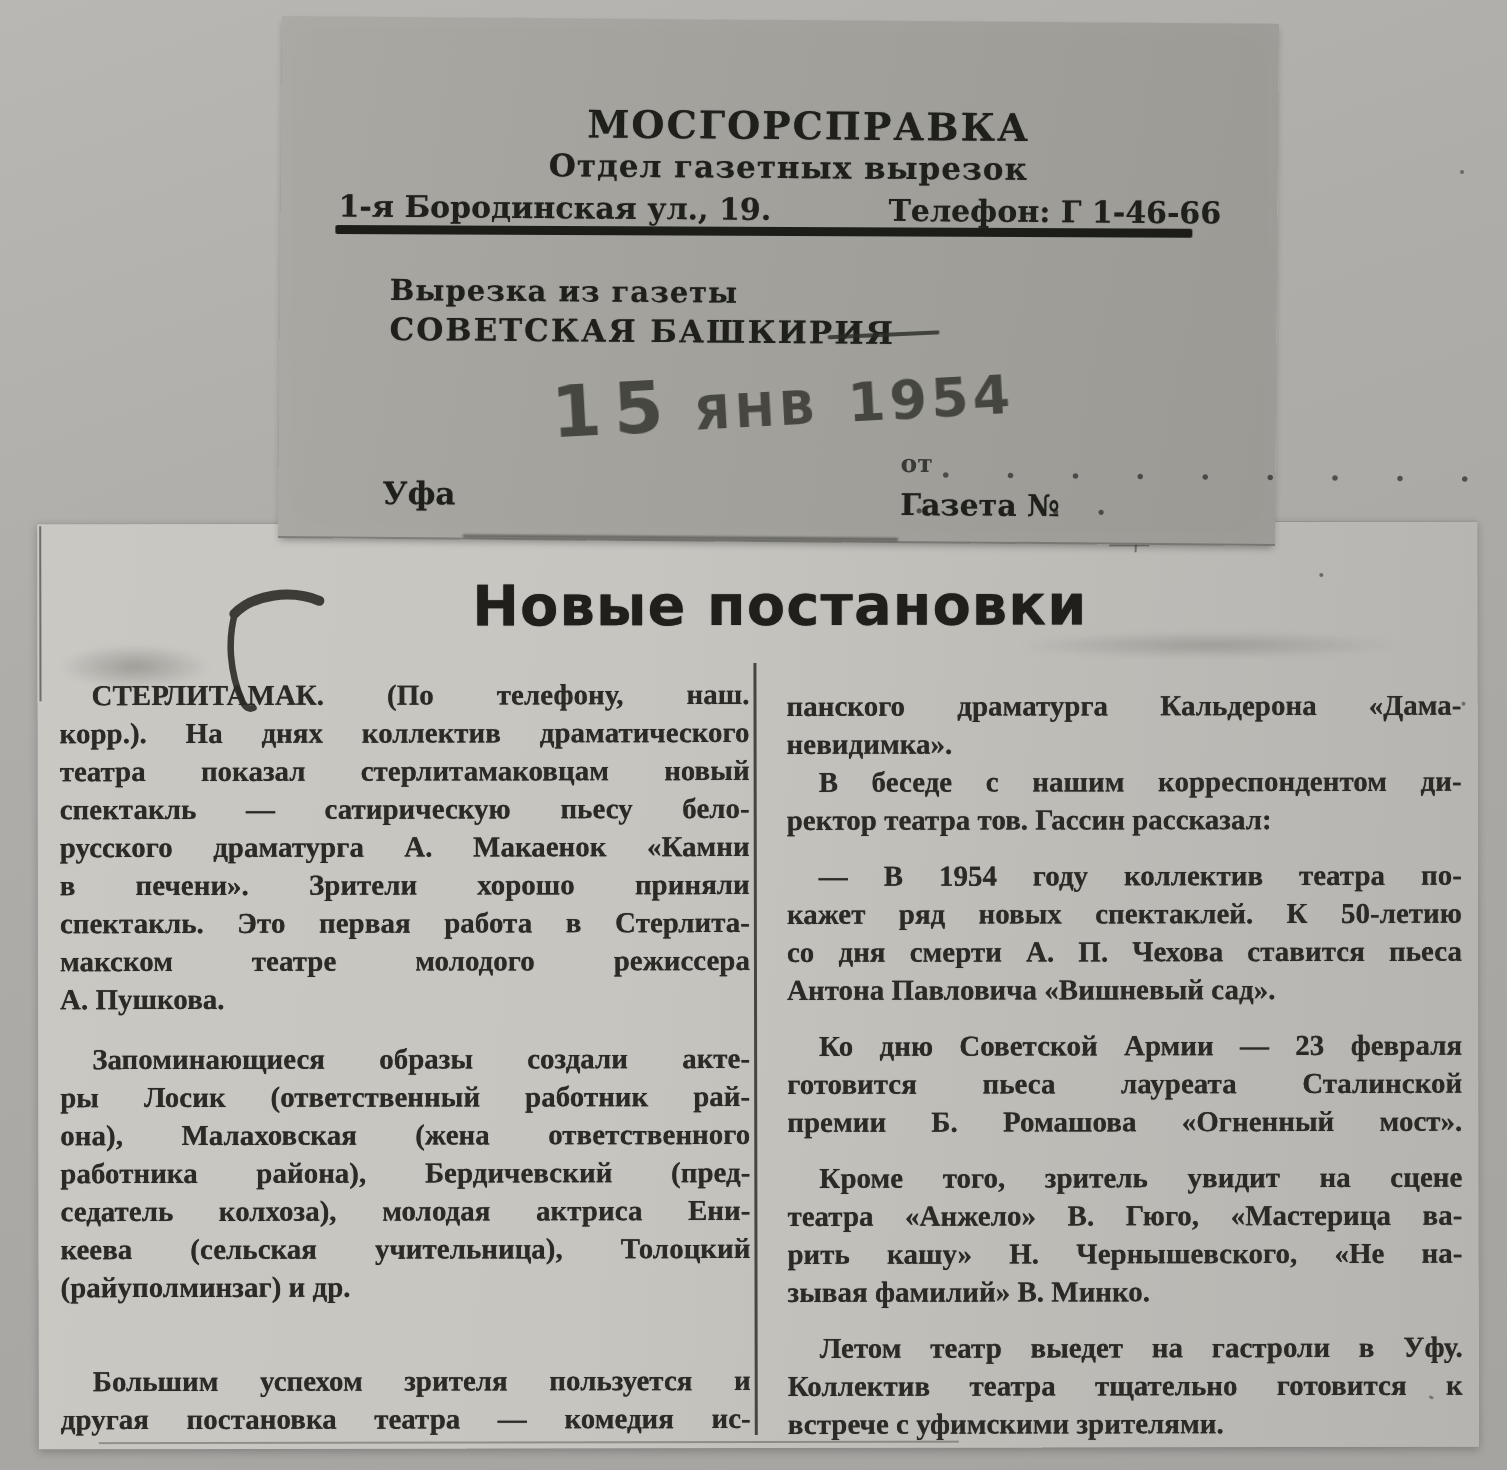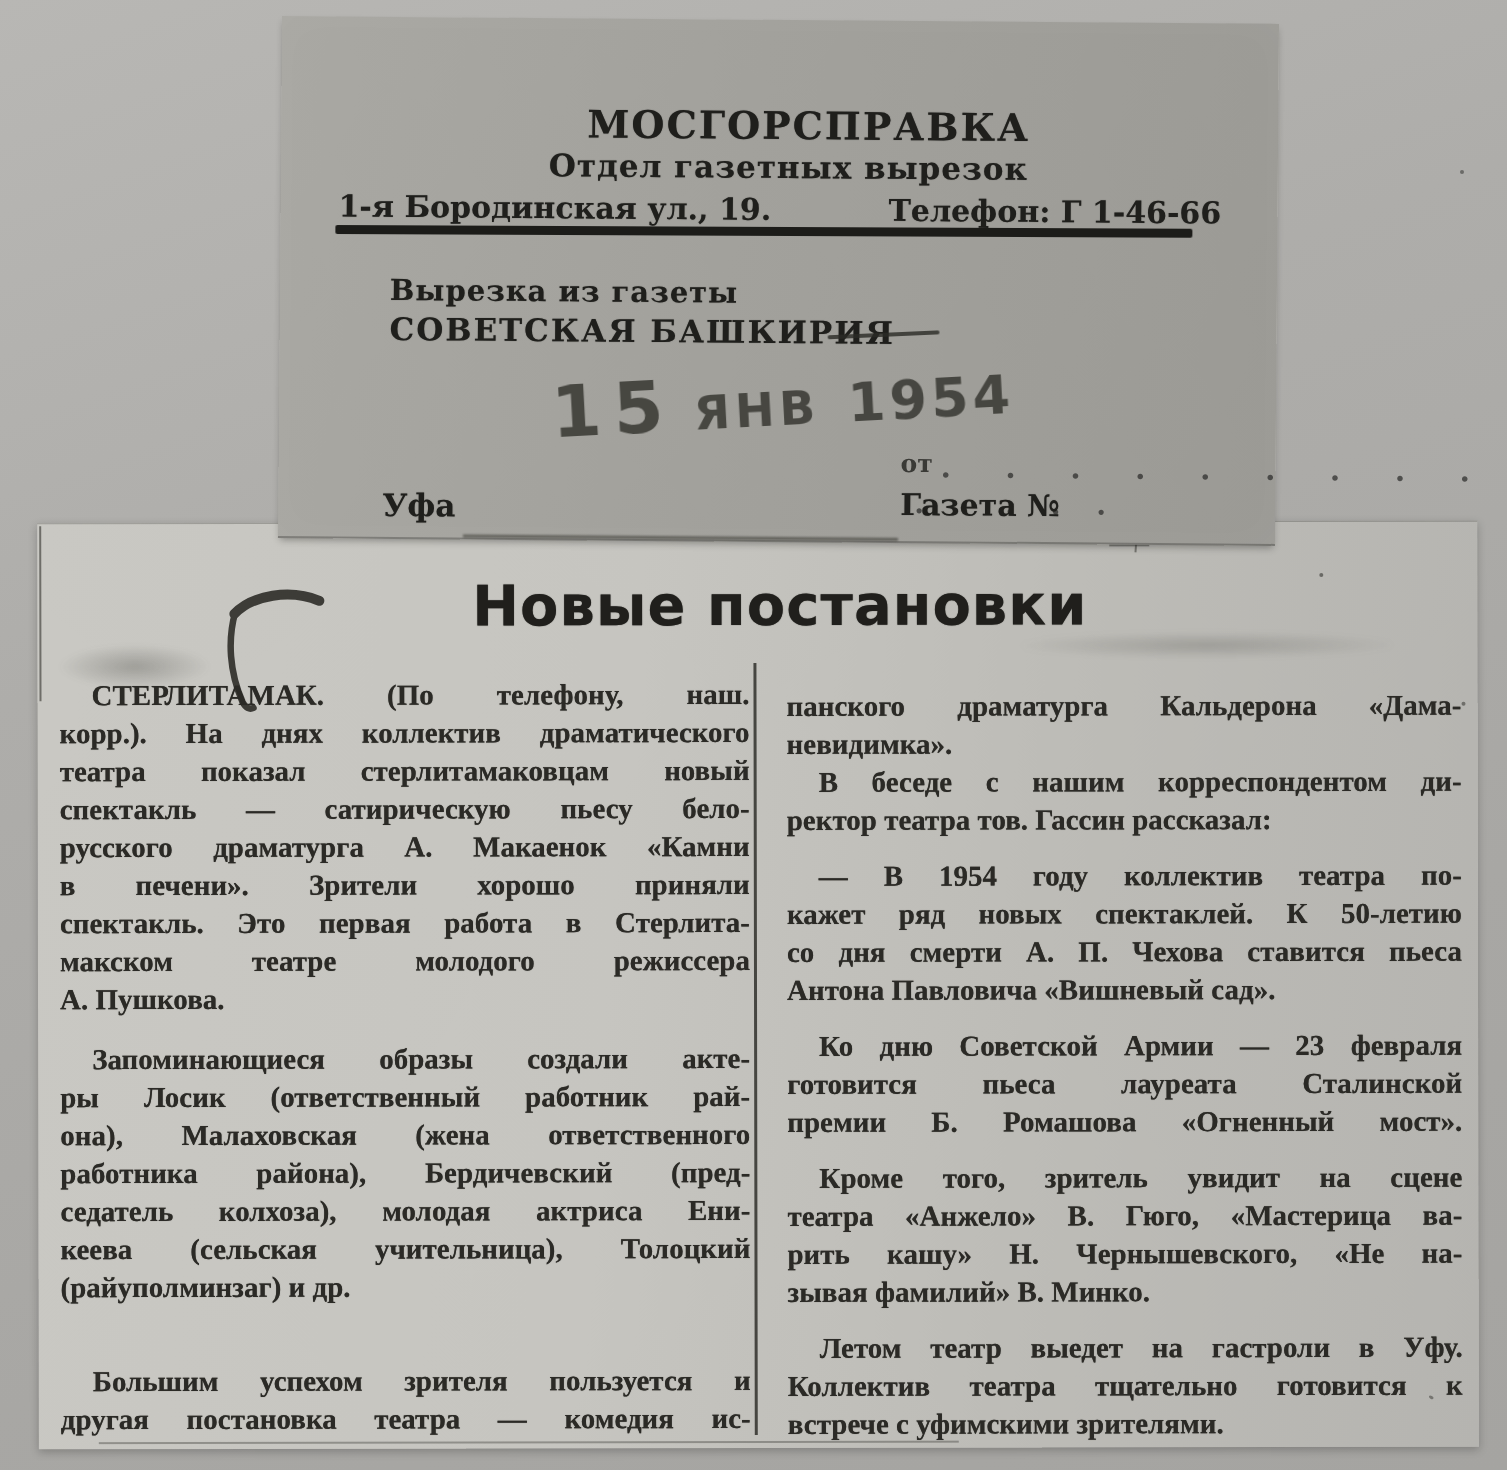--- a/index.html
+++ b/index.html
@@ -37,21 +37,21 @@
   .s-stamp{top:338px;left:272px;display:flex;align-items:baseline;transform:rotate(-3.5deg);
     font-family:"DejaVu Sans",sans-serif;font-weight:bold;color:rgba(58,58,52,.88);
     filter:blur(.5px);}
   .s-stamp span{position:static;}
   .st-day{font-size:72px;letter-spacing:12px;}
   .st-mon{font-size:47px;margin-left:18px;letter-spacing:5px;}
   .st-year{font-size:54px;margin-left:28px;letter-spacing:4px;}
   .s-ot{top:428px;left:622px;font-size:25px;font-weight:bold;color:rgba(40,40,36,.85);}
   .s-fromdots{top:428px;left:662px;font-size:30px;font-weight:bold;letter-spacing:22px;
     color:rgba(40,40,38,.7);}
-  .s-city{top:458px;left:104px;font-size:31px;font-weight:bold;text-shadow:0 0 1px rgba(30,30,26,.5);margin-top:12px;}
+  .s-city{top:458px;left:104px;font-size:31px;font-weight:bold;text-shadow:0 0 1px rgba(30,30,26,.5);}
   .s-issue{top:466px;left:622px;font-size:30px;font-weight:bold;display:flex;align-items:baseline;
     text-shadow:0 0 1px rgba(30,30,26,.5);}
   .s-issue .dots{position:static;margin-left:14px;letter-spacing:13px;color:rgba(40,40,38,.7);
     text-shadow:none;font-size:28px;}
   .s-bottomline{left:185px;bottom:0;width:435px;height:3px;background:rgba(25,25,20,.5);filter:blur(1px);}
 
   
   .clipping{
     position:absolute;left:38px;top:522px;width:1440px;height:925px;z-index:2;
     background:linear-gradient(95deg,#c9c8c3 0%,#c6c5c0 40%,#bdbcb7 68%,#b5b4b0 100%);

